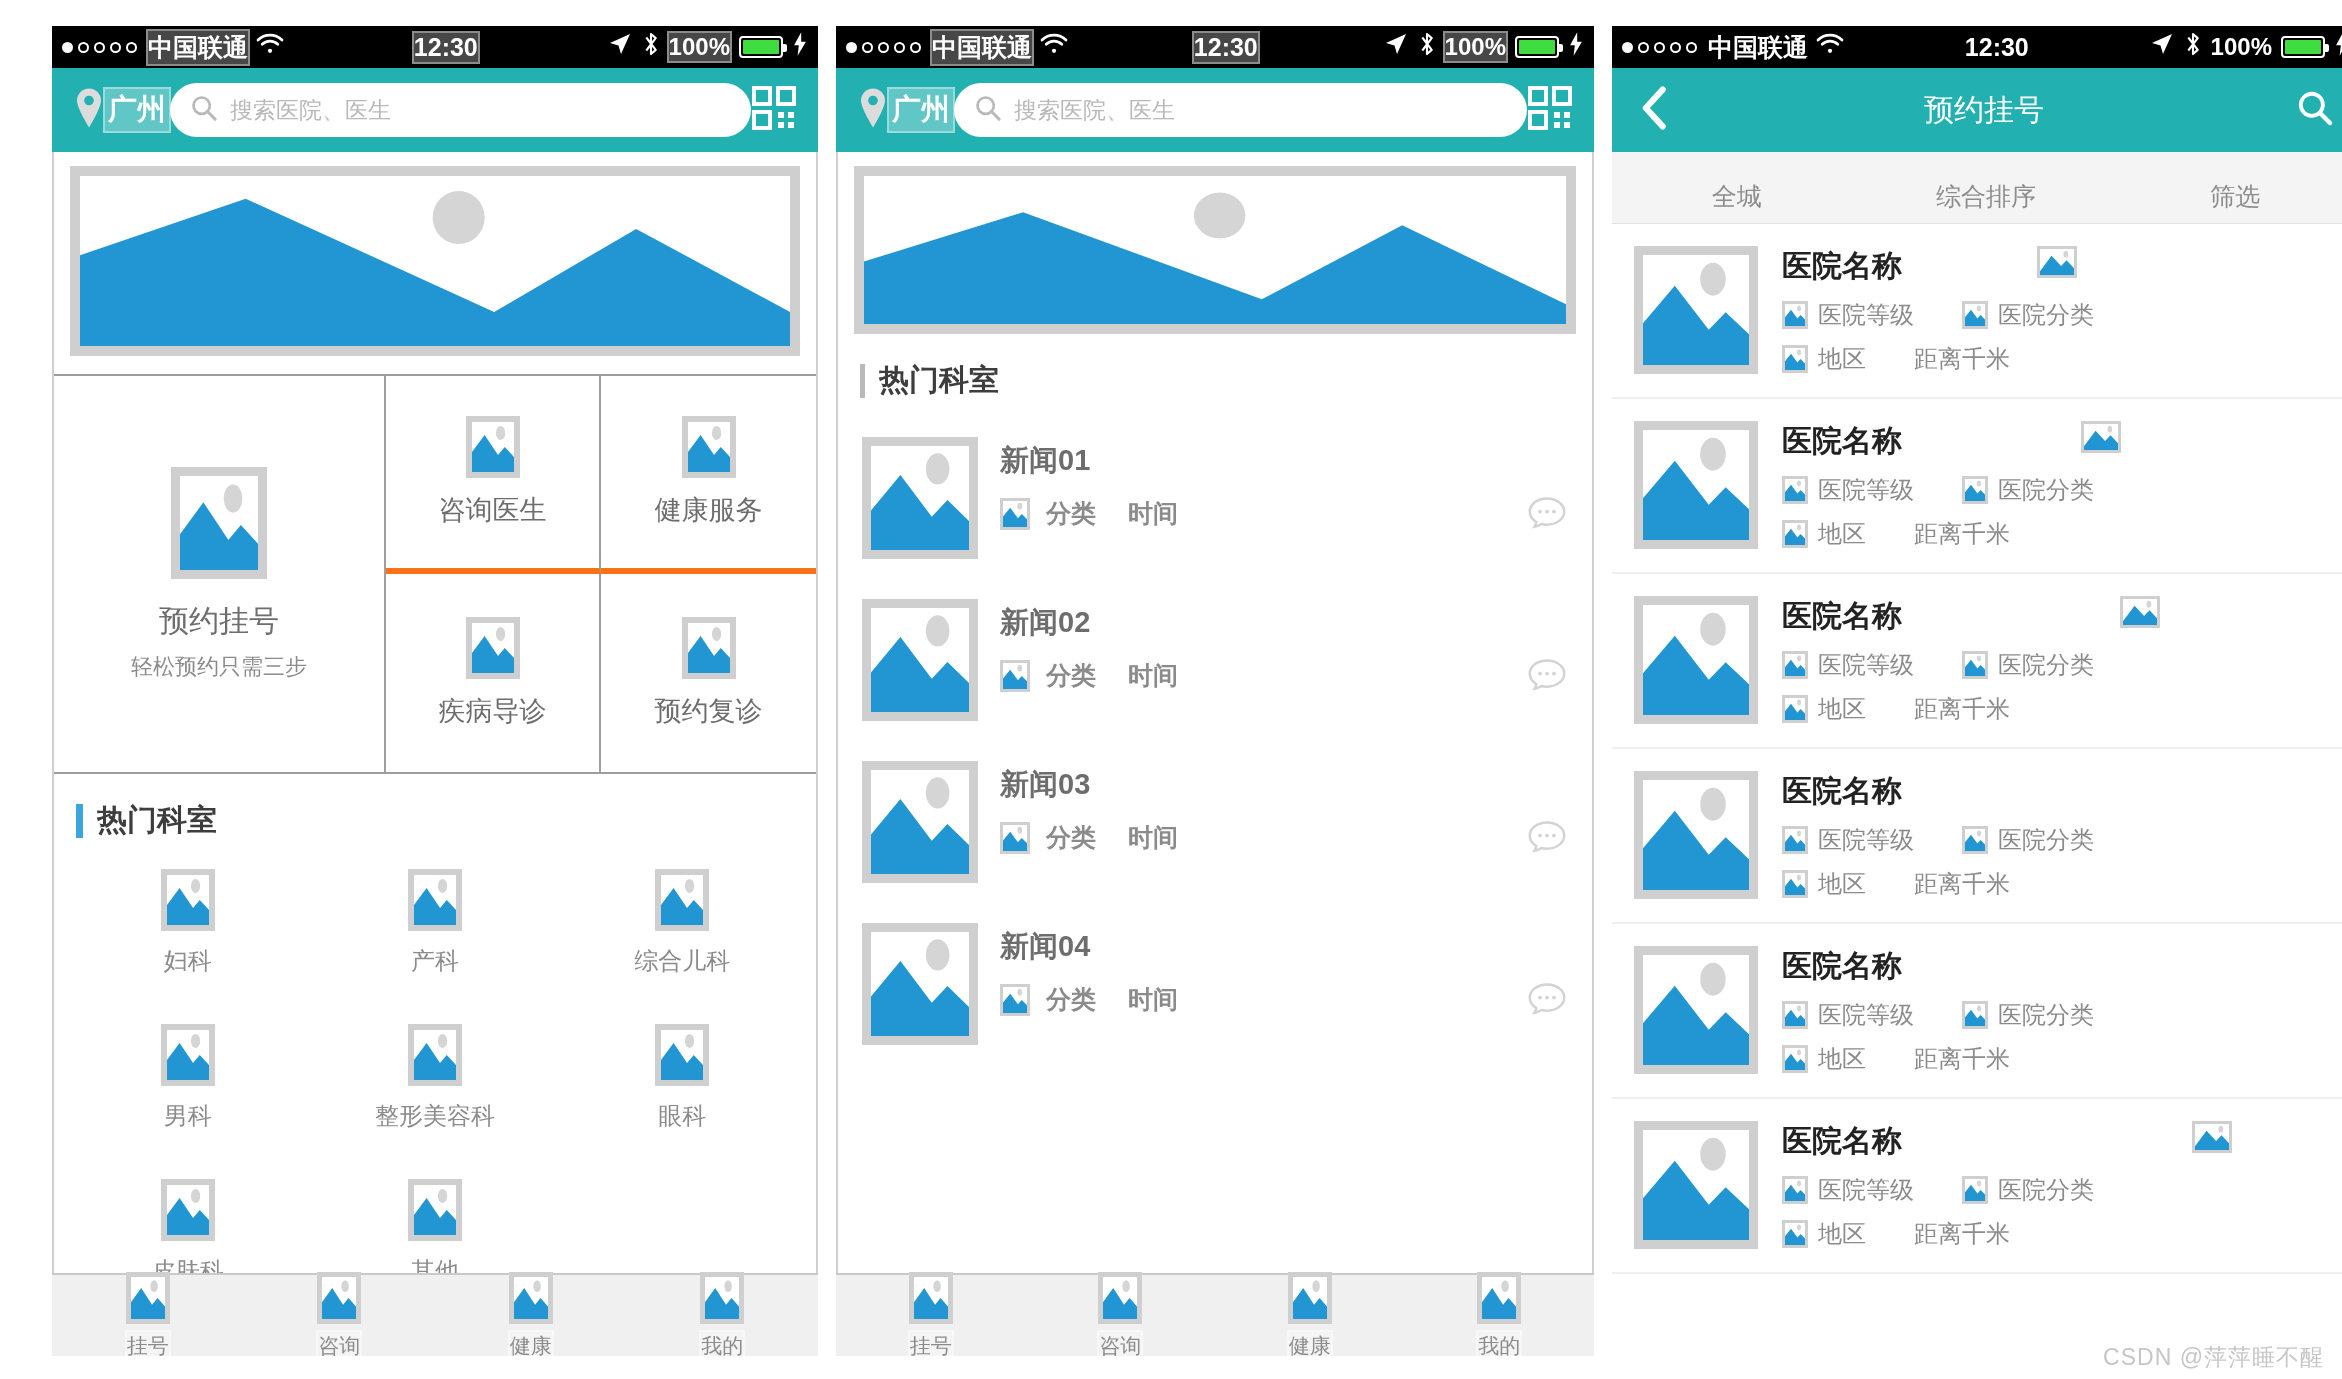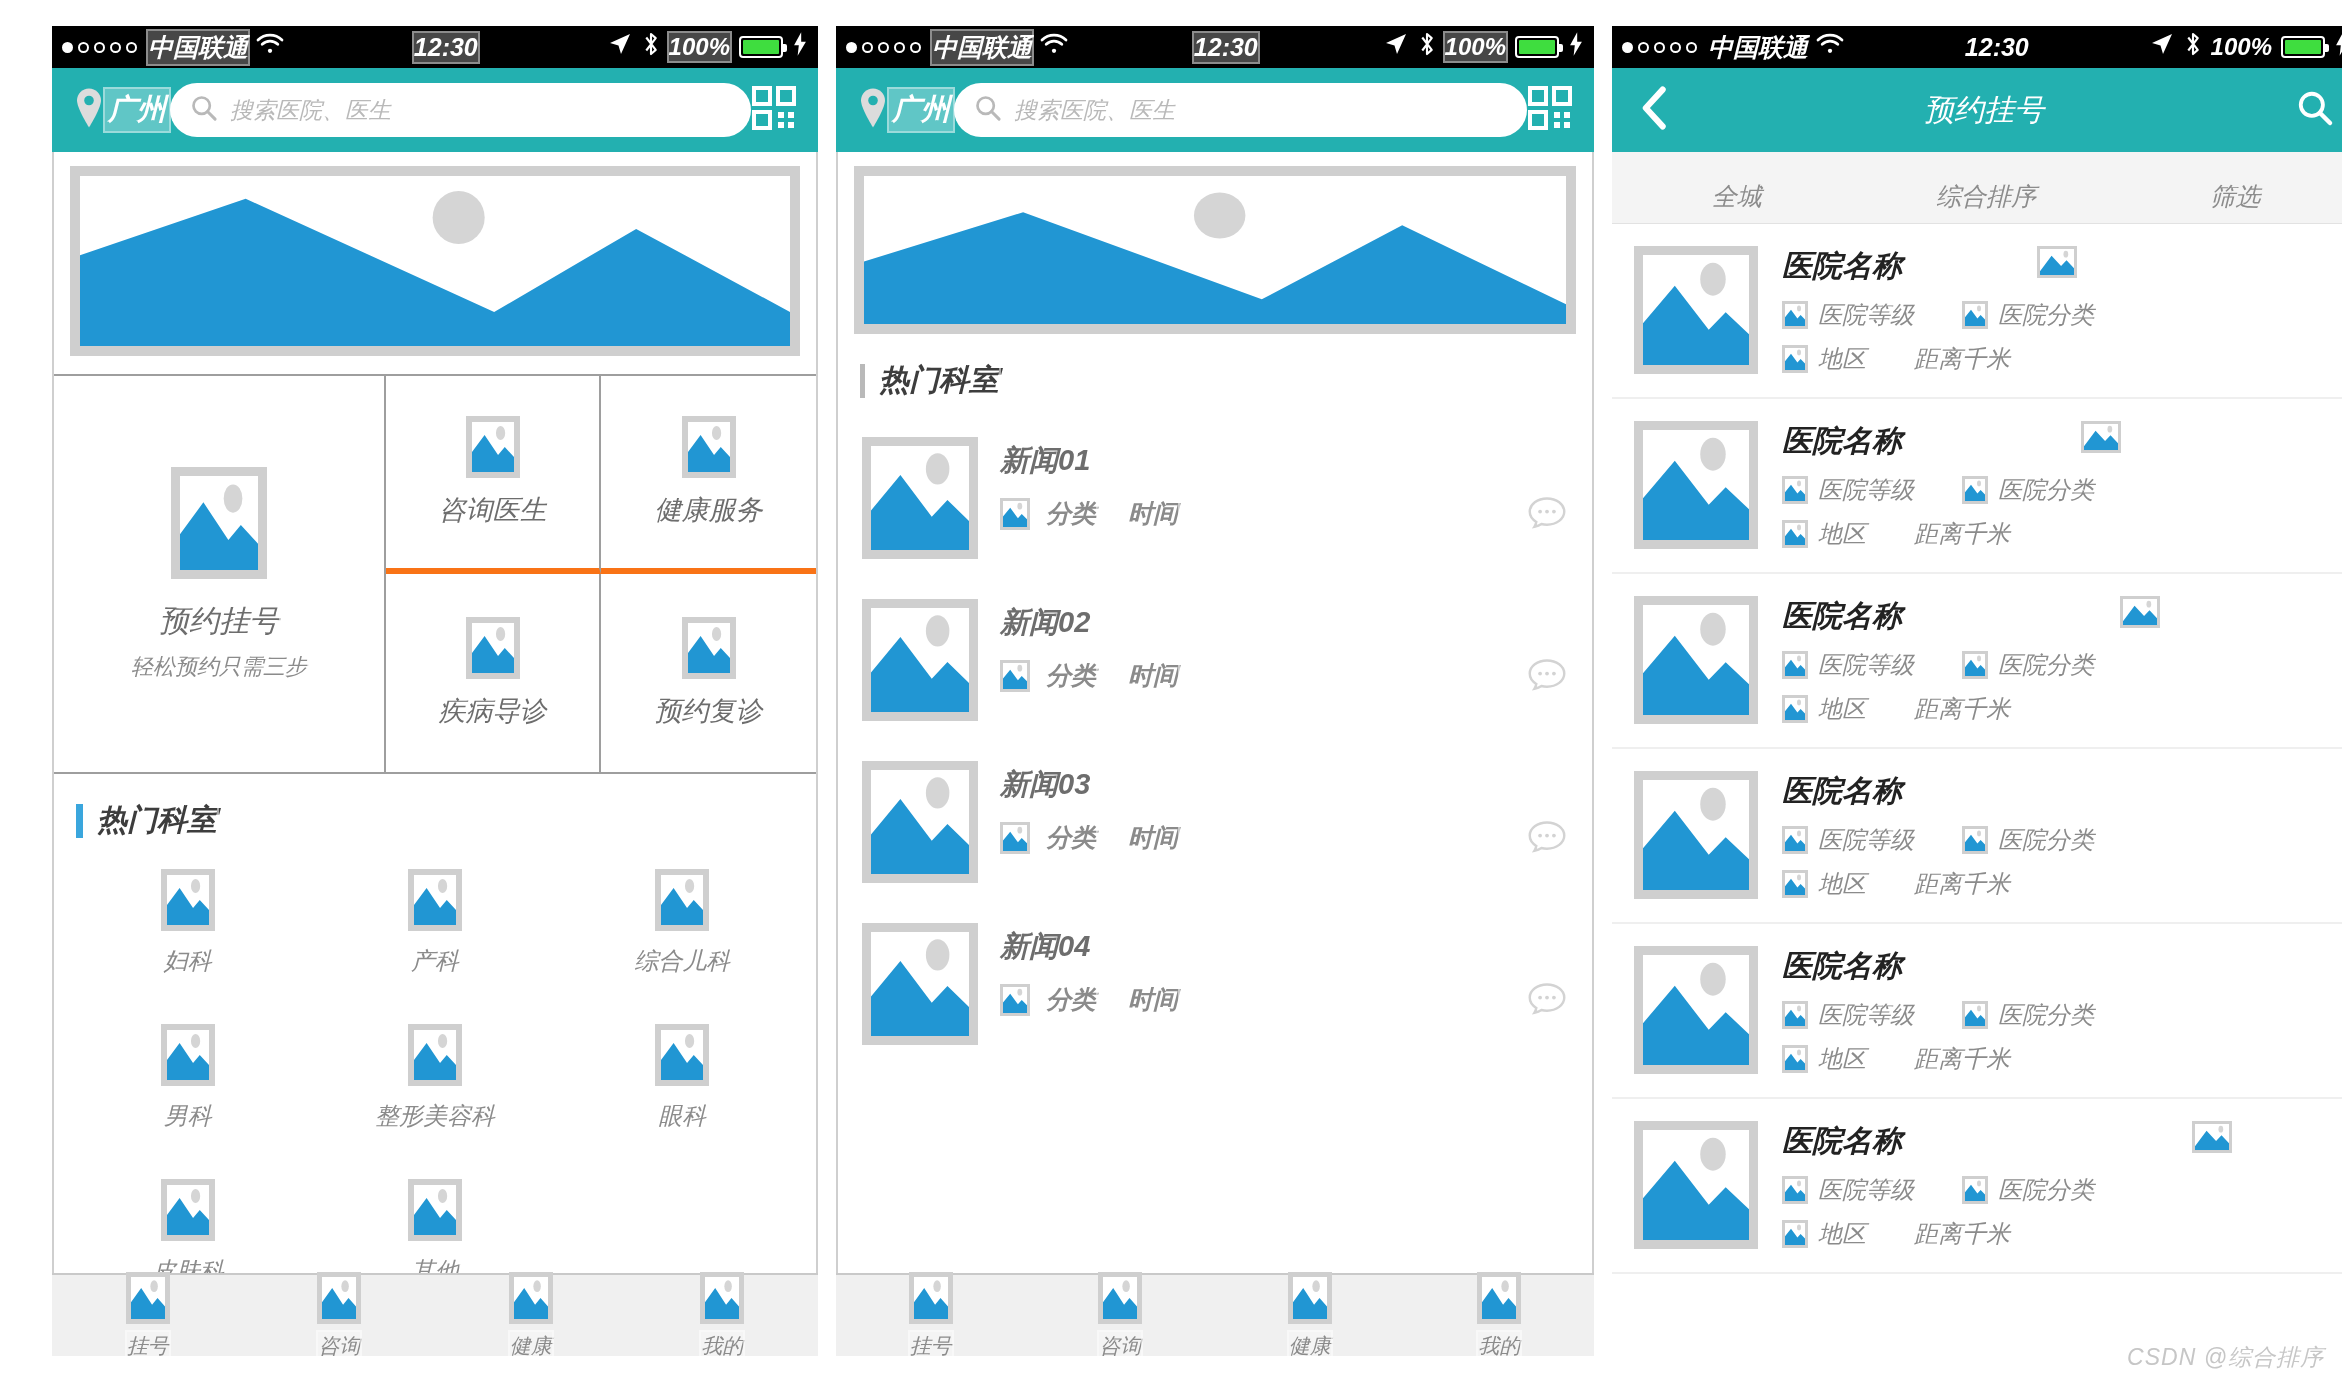--- a/index.html
+++ b/index.html
@@ -10,21 +10,20 @@
     overflow: hidden;
   }
   .stage {
     position: relative;
     width: 2342px; height: 1379px;
     background: #ffffff;
     display: flex;
     align-items: flex-start;
     gap: 18px;
     padding: 26px 0 0 52px;
-    font-style: italic;
   }
 
   
   .phone {
     position: relative;
     background: #ffffff;
     height: 1330px;
     display: flex;
     flex-direction: column;
     flex: 0 0 auto;
@@ -1102,14 +1101,14 @@
             </span>
             <span class="gap"></span>
             <span class="plain">距离千米</span>
           </div>
         </div>
       </div>
 
     </div>
   </div>
 
-  <div class="watermark">CSDN @综合排序</div>
+  <div class="watermark">CSDN @萍萍睡不醒</div>
 </div>
 
 </body></html>

